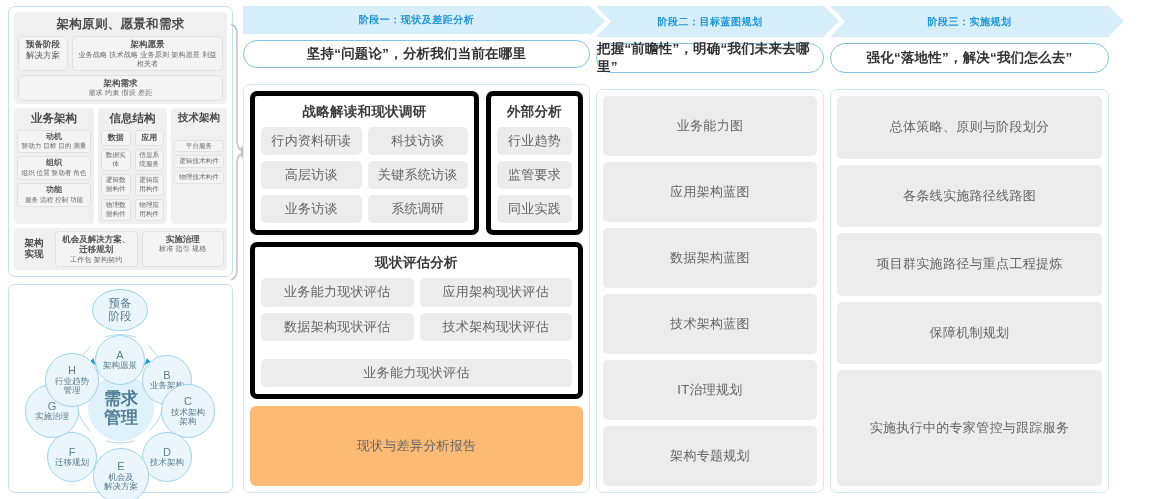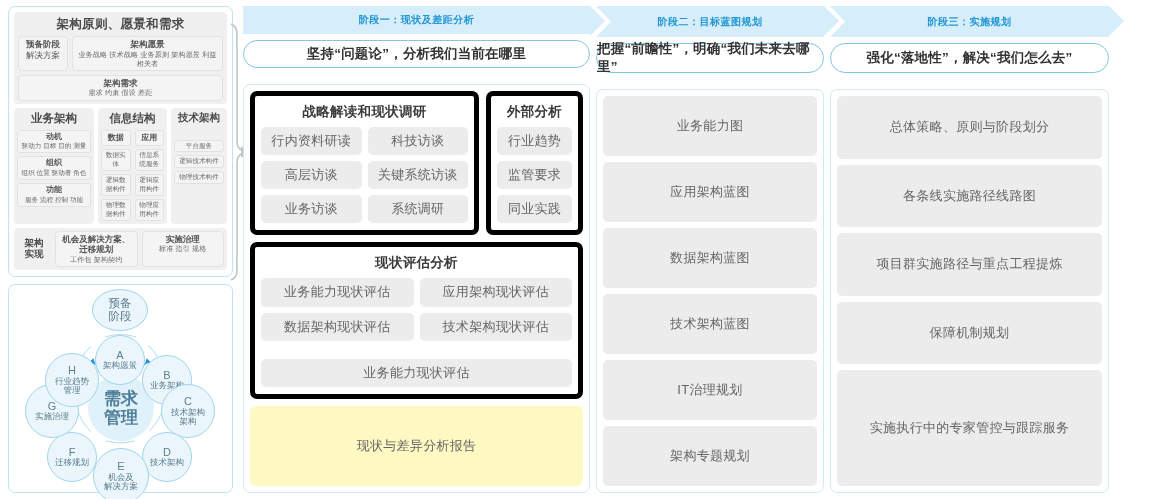--- a/index.html
+++ b/index.html
@@ -146,21 +146,21 @@
     display: flex; align-items: center; justify-content: center;
     color: #666666; font-size: 13px; letter-spacing: .3px;
     padding: 6px 2px; text-align: center; line-height: 1.25;
   }
   .grid2 { display: grid; grid-template-columns: 1fr 1fr; gap: 6px; }
   .grid1 { display: grid; grid-template-columns: 1fr; gap: 6px; }
   .topsec { display: flex; gap: 7px; }
   .topsec .left { flex: 1 1 auto; }
   .topsec .right { width: 97px; flex: none; }
   .report {
-    flex: 1; background: #fef9c3; border-radius: 6px;
+    flex: 1; background: #fdba74; border-radius: 6px;
     display: flex; align-items: center; justify-content: center;
     color: #666666; font-size: 13px; letter-spacing: .3px;
     min-height: 80px;
   }
   .stack { display: flex; flex-direction: column; gap: 6px; height: 100%; }
   .stack .chip { flex: 1; }
   .stack .chip.tall { flex: 2.05; }
 </style>
 </head>
 <body>

